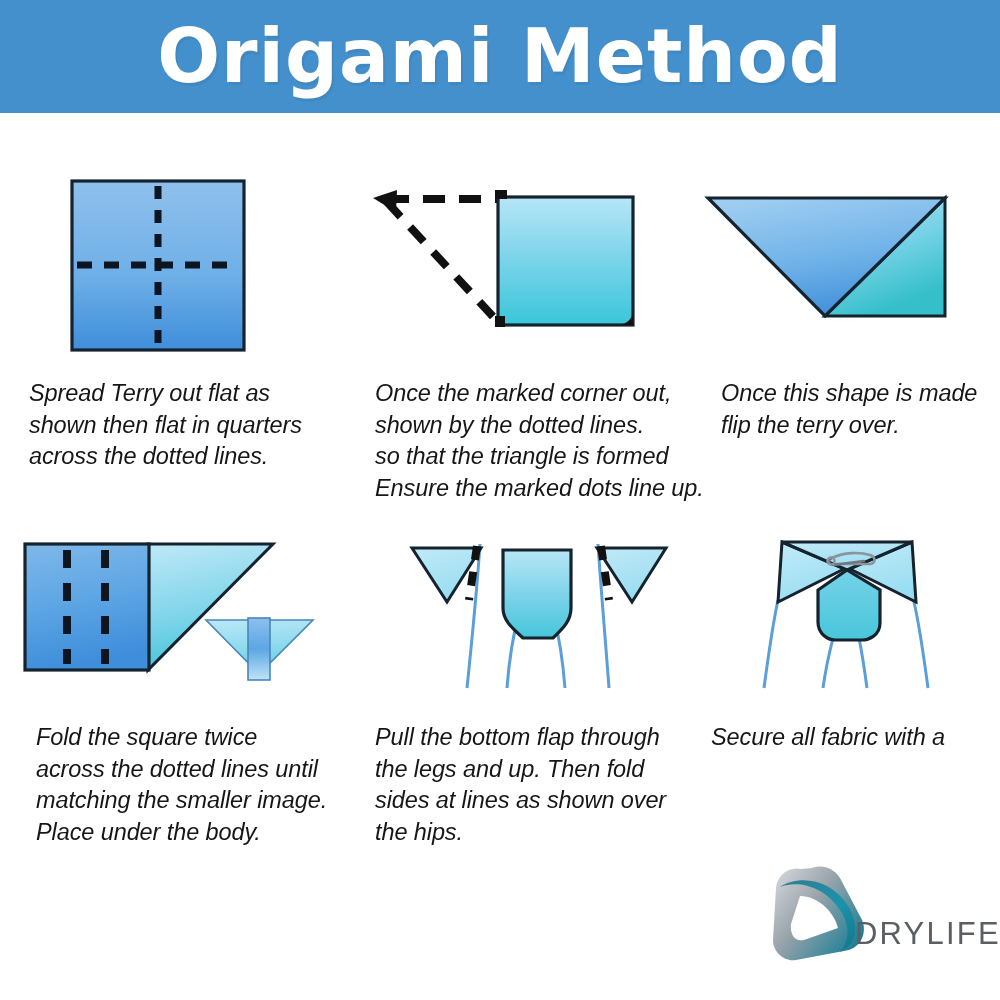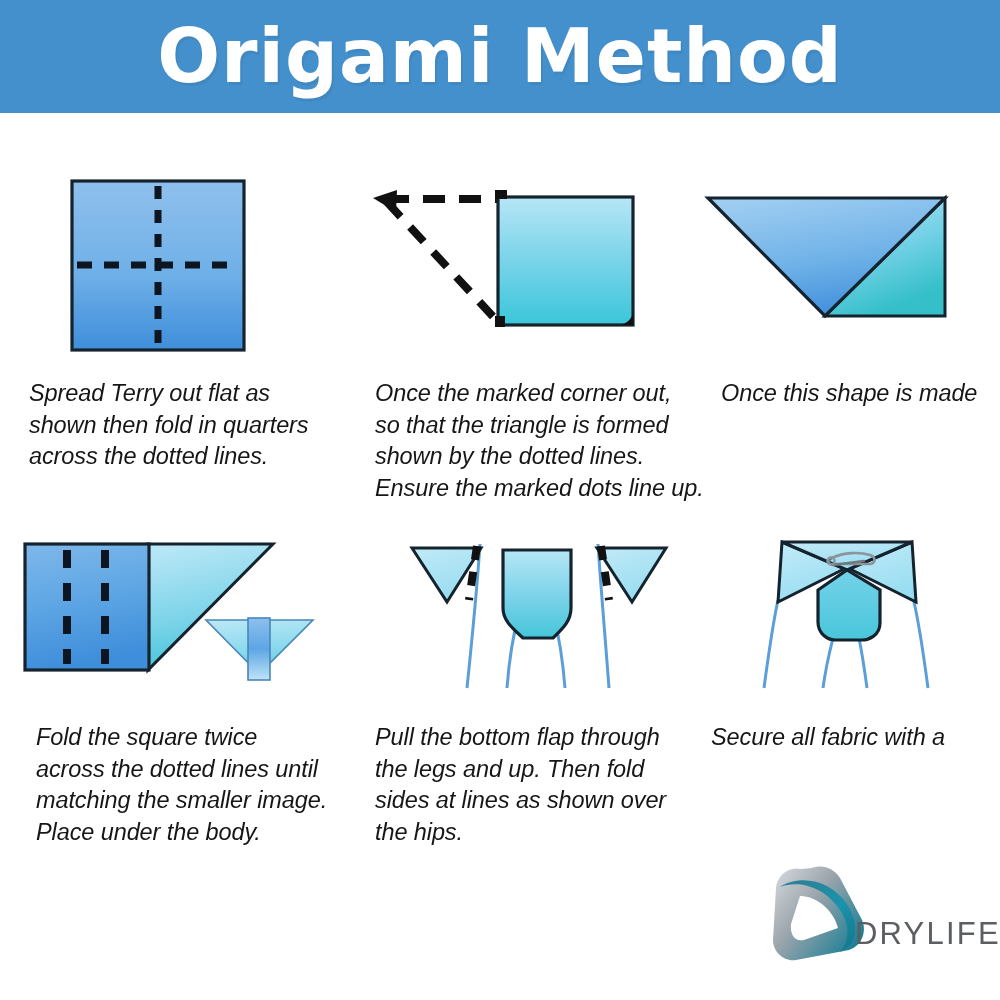--- a/index.html
+++ b/index.html
@@ -127,21 +127,21 @@
             <stop offset="100%" stop-color="#3f8edb"></stop>
           </linearGradient>
         </defs>
         <rect x="7" y="6" width="172" height="169" fill="url(#g-sq1)" stroke="#15232e" stroke-width="3.2"></rect>
         <line x1="93" y1="11" x2="93" y2="170" stroke="#0d1620" stroke-width="7" stroke-dasharray="13 11"></line>
         <line x1="12" y1="90" x2="174" y2="90" stroke="#0d1620" stroke-width="7" stroke-dasharray="15 12"></line>
       </svg>
     </div>
     <div class="caption" id="cap-1">
       <span>Spread Terry out flat as</span>
-      <span>shown then fold in quarters</span>
+      <span>shown then flat in quarters</span>
       <span>across the dotted lines.</span>
     </div>
   </div>
 
   <div class="step" id="step-2">
     <div class="figure" id="fig-2">
       <svg width="290" height="175" viewBox="0 0 290 175">
         <defs>
           <linearGradient id="g-sq2" x1="0" y1="0" x2="0" y2="1">
             <stop offset="0%" stop-color="#b6e6f6"></stop>
@@ -155,22 +155,22 @@
         <polygon points="8,16 32,8 31,30" fill="#111111"></polygon>
 
         <rect x="133" y="15" width="135" height="128" fill="url(#g-sq2)" stroke="#15232e" stroke-width="3.2"></rect>
         <path d="M268,130 L268,143 L253,143 A15,15 0 0 0 268,130 Z" fill="#111111"></path>
         <rect x="130" y="8" width="12" height="9" fill="#111111"></rect>
         <rect x="130" y="134" width="10" height="11" fill="#111111"></rect>
       </svg>
     </div>
     <div class="caption" id="cap-2">
       <span>Once the marked corner out,</span>
+      <span>shown by the dotted lines.</span>
       <span>so that the triangle is formed</span>
-      <span>shown by the dotted lines.</span>
       <span>Ensure the marked dots line up.</span>
     </div>
   </div>
 
   <div class="step" id="step-3">
     <div class="figure" id="fig-3">
       <svg width="260" height="140" viewBox="0 0 260 140">
         <defs>
           <linearGradient id="g-tri3" x1="0.25" y1="0" x2="0.55" y2="1">
             <stop offset="0%" stop-color="#9ecdf1"></stop>
@@ -185,20 +185,21 @@
         </defs>
 
         <polygon points="125,126 245,126 245,8" fill="url(#g-side3)"></polygon>
         <polygon points="125,126 245,126 245,8" fill="none" stroke="#15232e" stroke-width="3"></polygon>
 
         <polygon points="8,8 245,8 125,126" fill="url(#g-tri3)" stroke="#15232e" stroke-width="3.2"></polygon>
       </svg>
     </div>
     <div class="caption" id="cap-3">
       <span>Once this shape is made</span>
+      <span>flip the terry over.</span>
     </div>
   </div>
 
   <div class="step" id="step-4">
     <div class="figure" id="fig-4">
       <svg width="320" height="160" viewBox="0 0 320 160">
         <defs>
           <linearGradient id="g-sq4" x1="0" y1="0" x2="0.2" y2="1">
             <stop offset="0%" stop-color="#7fb8ea"></stop>
             <stop offset="50%" stop-color="#5ea6e4"></stop>

